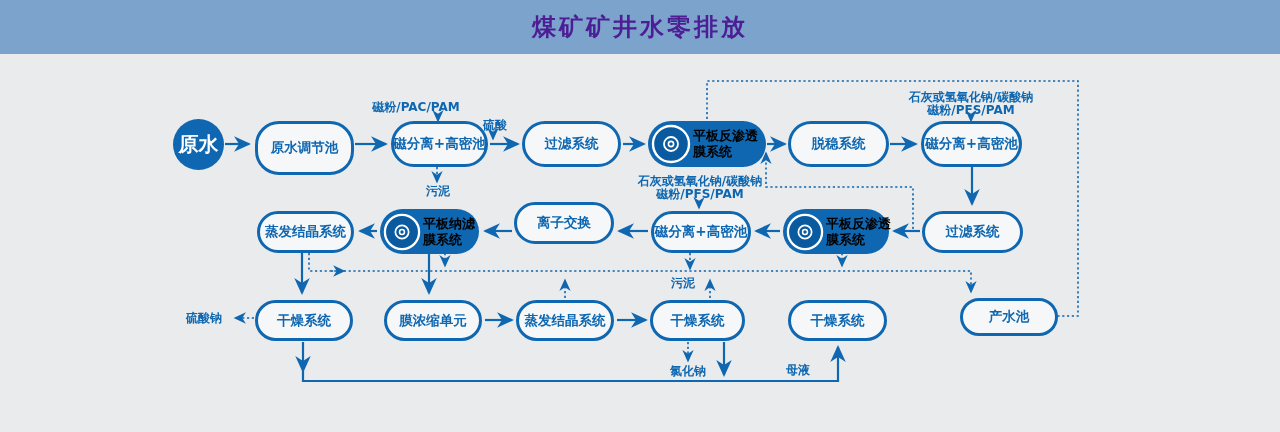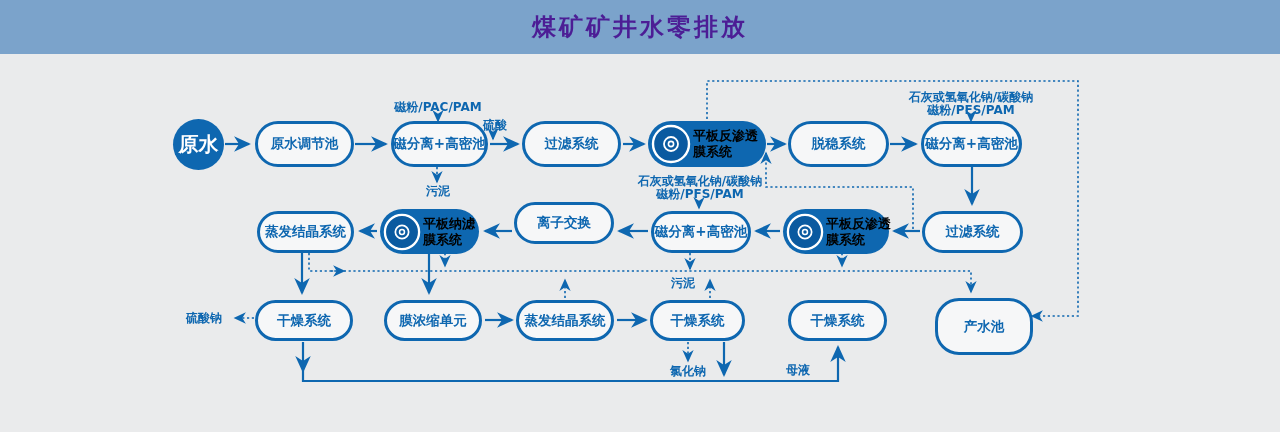--- a/index.html
+++ b/index.html
@@ -95,21 +95,21 @@
     <path d="M565,298 L565,280" marker-end="url(#aD)"></path>
     <path d="M710,298 L710,280" marker-end="url(#aD)"></path>
     <path d="M688,342 L688,361" marker-end="url(#aD)"></path>
     <path d="M254,318 L235,318" marker-end="url(#aD)"></path>
   </g>
 </svg>
 
 <div class="node circle" style="left:173px;top:119px;width:51px;height:51px;">
   <span>原水</span>
 </div>
-<div class="node" style="left:255px;top:121px;width:99px;height:46px;">
+<div class="node" style="left:255px;top:121px;width:99px;height:54px;">
   <span>原水调节池</span>
 </div>
 <div class="node" style="left:391px;top:121px;width:97px;height:46px;">
   <span>磁分离+高密池</span>
 </div>
 <div class="node" style="left:522px;top:121px;width:99px;height:46px;">
   <span>过滤系统</span>
 </div>
 <div class="node solid" style="left:648px;top:121px;width:118px;height:46px;">
   <svg class="icon-target" width="40" height="40" viewBox="0 0 40 40">
@@ -172,25 +172,25 @@
 </div>
 <div class="node" style="left:516px;top:300px;width:98px;height:41px;">
   <span>蒸发结晶系统</span>
 </div>
 <div class="node" style="left:650px;top:300px;width:95px;height:41px;">
   <span>干燥系统</span>
 </div>
 <div class="node" style="left:788px;top:300px;width:99px;height:41px;">
   <span>干燥系统</span>
 </div>
-<div class="node" style="left:935px;top:298px;width:98px;height:57px;">
+<div class="node" style="left:960px;top:298px;width:98px;height:38px;">
   <span>产水池</span>
 </div>
 
-<div class="ann" style="left:378px;top:101px;width:120px;">磁粉/PAC/PAM</div>
+<div class="ann" style="left:356px;top:101px;width:120px;">磁粉/PAC/PAM</div>
 <div class="ann" style="left:473px;top:119px;width:44px;">硫酸</div>
 <div class="ann" style="left:416px;top:185px;width:44px;">污泥</div>
 <div class="ann" style="left:891px;top:91px;width:160px;">
   <div>石灰或氢氧化钠/碳酸钠</div>
   <div>磁粉/PFS/PAM</div>
 </div>
 <div class="ann" style="left:620px;top:175px;width:160px;">
   <div>石灰或氢氧化钠/碳酸钠</div>
   <div>磁粉/PFS/PAM</div>
 </div>

